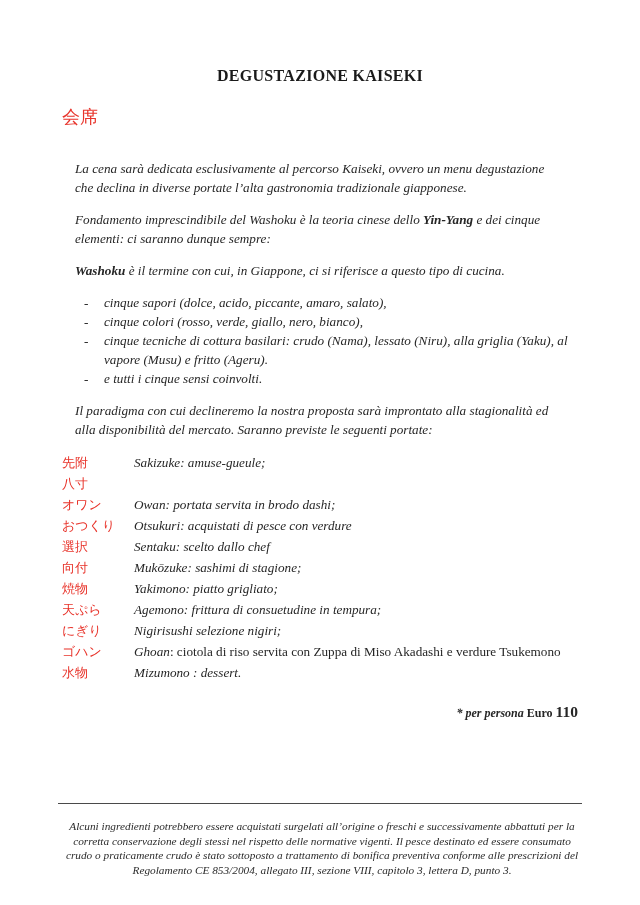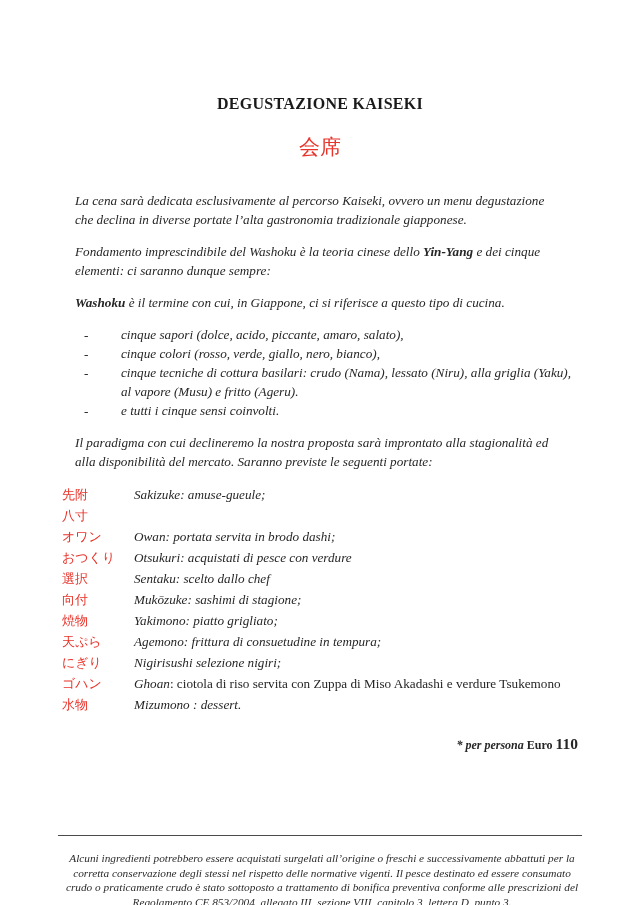--- a/index.html
+++ b/index.html
@@ -11,35 +11,35 @@
     width: 640px;
     height: 905px;
     overflow: hidden;
     font-family: "Liberation Serif", "DejaVu Serif", serif;
     color: var(--text, #262626);
   }
   .page {
     box-sizing: border-box;
     width: 640px;
     height: 905px;
-    padding: 95px 62px 0 62px;
+    padding: 67px 62px 0 62px;
     position: relative;
   }
   .doc-title {
     margin: 0;
     text-align: center;
     font-size: 16px;
     font-weight: bold;
     letter-spacing: 0.3px;
     color: #1a1a1a;
   }
   .doc-subtitle {
     margin: 20px 0 0 0;
-    text-align: center;
-    font-size: 21px;
+    text-align: left;
+    font-size: 18px;
     color: var(--accent, #e8332a);
     font-weight: normal;
   }
   .intro {
     margin-top: 30px;
     font-style: italic;
     font-size: 13.2px;
     line-height: 19px;
   }
   .intro p { margin: 13px; }
@@ -48,21 +48,21 @@
   .bullet-row {
     display: flex;
     align-items: flex-start;
   }
   .bullet-dash {
     flex: 0 0 auto;
     width: 20px;
     margin-left: 22px;
     text-align: left;
   }
-  .bullet-text { flex: 1 1 auto; margin-left: 17px; }
+  .bullet-text { flex: 1 1 auto; }
   .menu-list {
     margin-top: 13px;
   }
   .menu-row {
     display: flex;
     align-items: baseline;
     line-height: 21px;
   }
   .menu-jp {
     flex: 0 0 72px;

